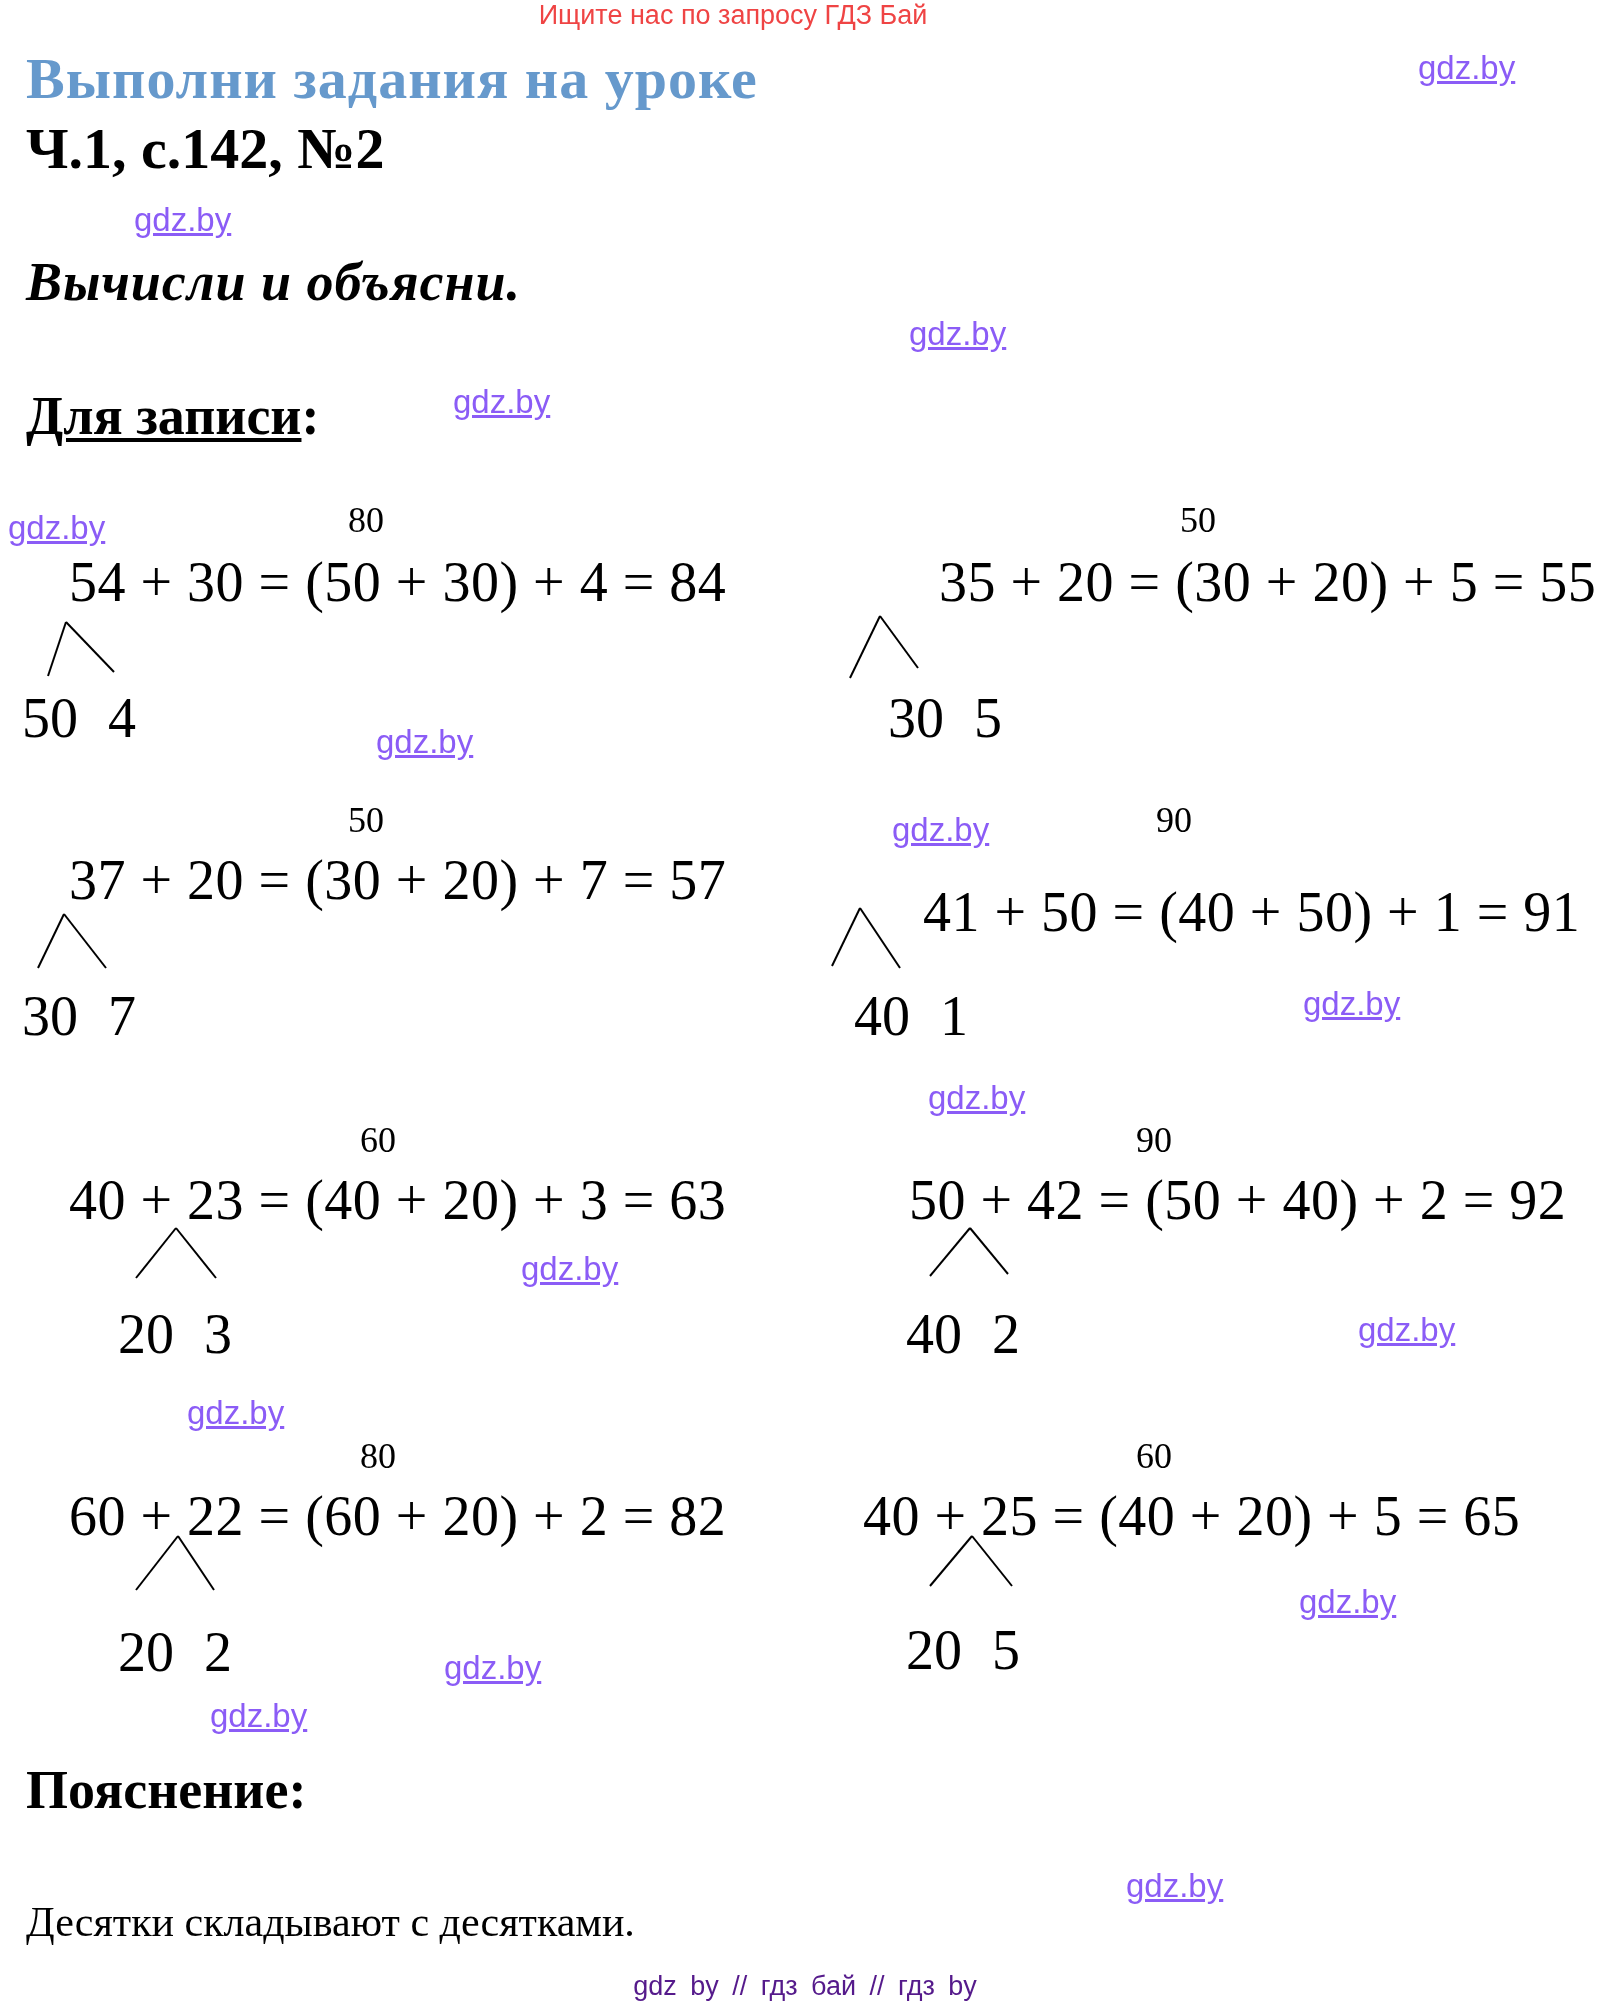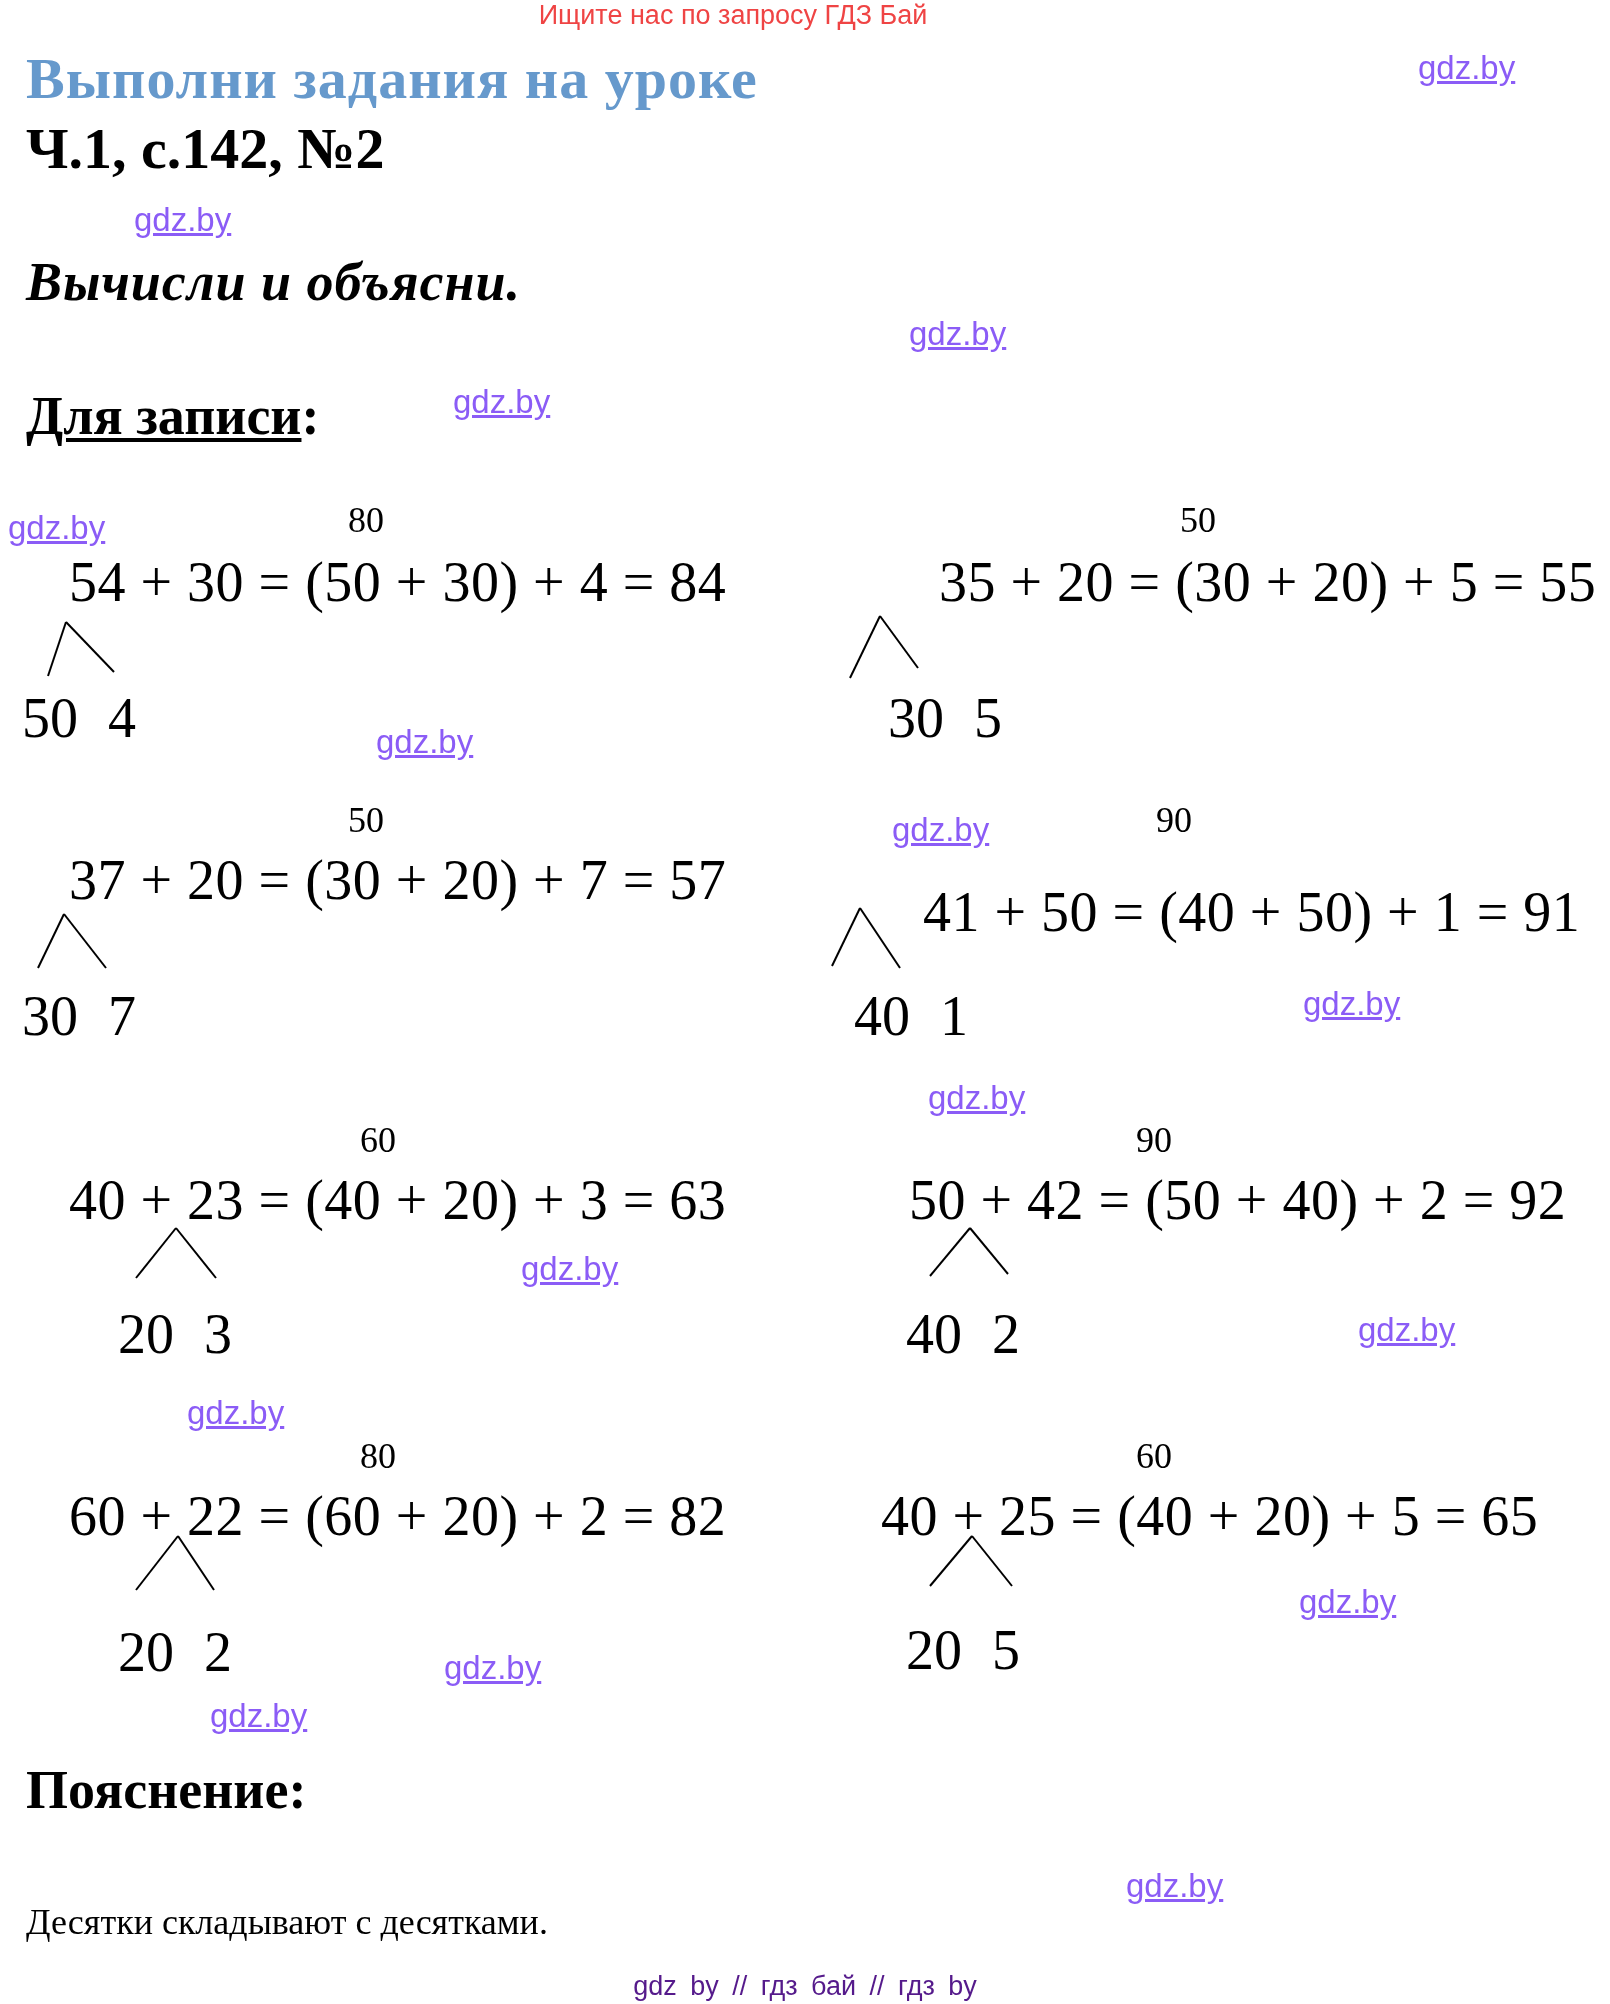--- a/index.html
+++ b/index.html
@@ -12,21 +12,21 @@
   .record { left:26px; top:384px; font-size:54px; font-weight:bold; line-height:64px; }
   .record u { text-decoration:underline; text-decoration-thickness:4px; text-underline-offset:4px; }
   .wm { font-family:"Liberation Sans", sans-serif; font-size:33px; color:#8b5cf6; line-height:32px;text-decoration:underline; }
   .eq { font-size:56px; line-height:64px; letter-spacing:0.5px;margin-left:47px; }
   .hint { font-size:36px; font-weight:normal; line-height:40px; }
   .parts { font-size:56px; line-height:64px; }
   .parts span + span { margin-left:30px; }
   svg.split { position:absolute; overflow:visible; }
   svg.split line { stroke:#000; stroke-width:2; }
   .expl-h { left:26px; top:1758px; font-size:54px; font-weight:bold; line-height:64px; }
-  .expl-t { left:26px; top:1890px; font-size:36px; line-height:64px; }
+  .expl-t { left:26px; top:1890px; font-size:42px; line-height:64px; }
   .footer { top:1970px; left:0; width:1610px; text-align:center; font-family:"Liberation Sans", sans-serif; font-size:27px; color:#551a8b; line-height:32px; word-spacing:6px; }
 </style>
 </head>
 <body>
 
 <div class="abs top-banner">Ищите нас по запросу ГДЗ Бай</div>
 
 <div class="abs title">Выполни задания на уроке</div>
 <div class="abs subtitle">Ч.1, с.142, №2</div>
 <div class="abs task">Вычисли и объясни.</div>
@@ -99,21 +99,21 @@
 
 <div class="abs hint" style="left:360px;top:1436px">80</div>
 <div class="abs eq" style="left:22px;top:1484px">60 + 22 = (60 + 20) + 2 = 82</div>
 <svg class="split" style="left:134px;top:1534px" width="90" height="70">
     <line x1="44" y1="2" x2="2" y2="56"></line>
     <line x1="44" y1="2" x2="80" y2="56"></line>
   </svg>
 <div class="abs parts" style="left:118px;top:1620px"><span>20</span><span>2</span></div>
 
 <div class="abs hint" style="left:1136px;top:1436px">60</div>
-<div class="abs eq" style="left:834px;top:1484px">40 + 25 = (40 + 20) + 5 = 65</div>
+<div class="abs eq" style="left:816px;top:1484px">40 + 25 = (40 + 20) + 5 = 65</div>
 <svg class="split" style="left:928px;top:1534px" width="90" height="70">
     <line x1="44" y1="2" x2="2" y2="52"></line>
     <line x1="44" y1="2" x2="84" y2="52"></line>
   </svg>
 <div class="abs parts" style="left:906px;top:1618px"><span>20</span><span>5</span></div>
 
 <div class="abs expl-h">Пояснение:</div>
 <div class="abs expl-t">Десятки складывают с десятками.</div>
 
 <div class="abs footer">gdz by  //  гдз бай  //  гдз by</div>

